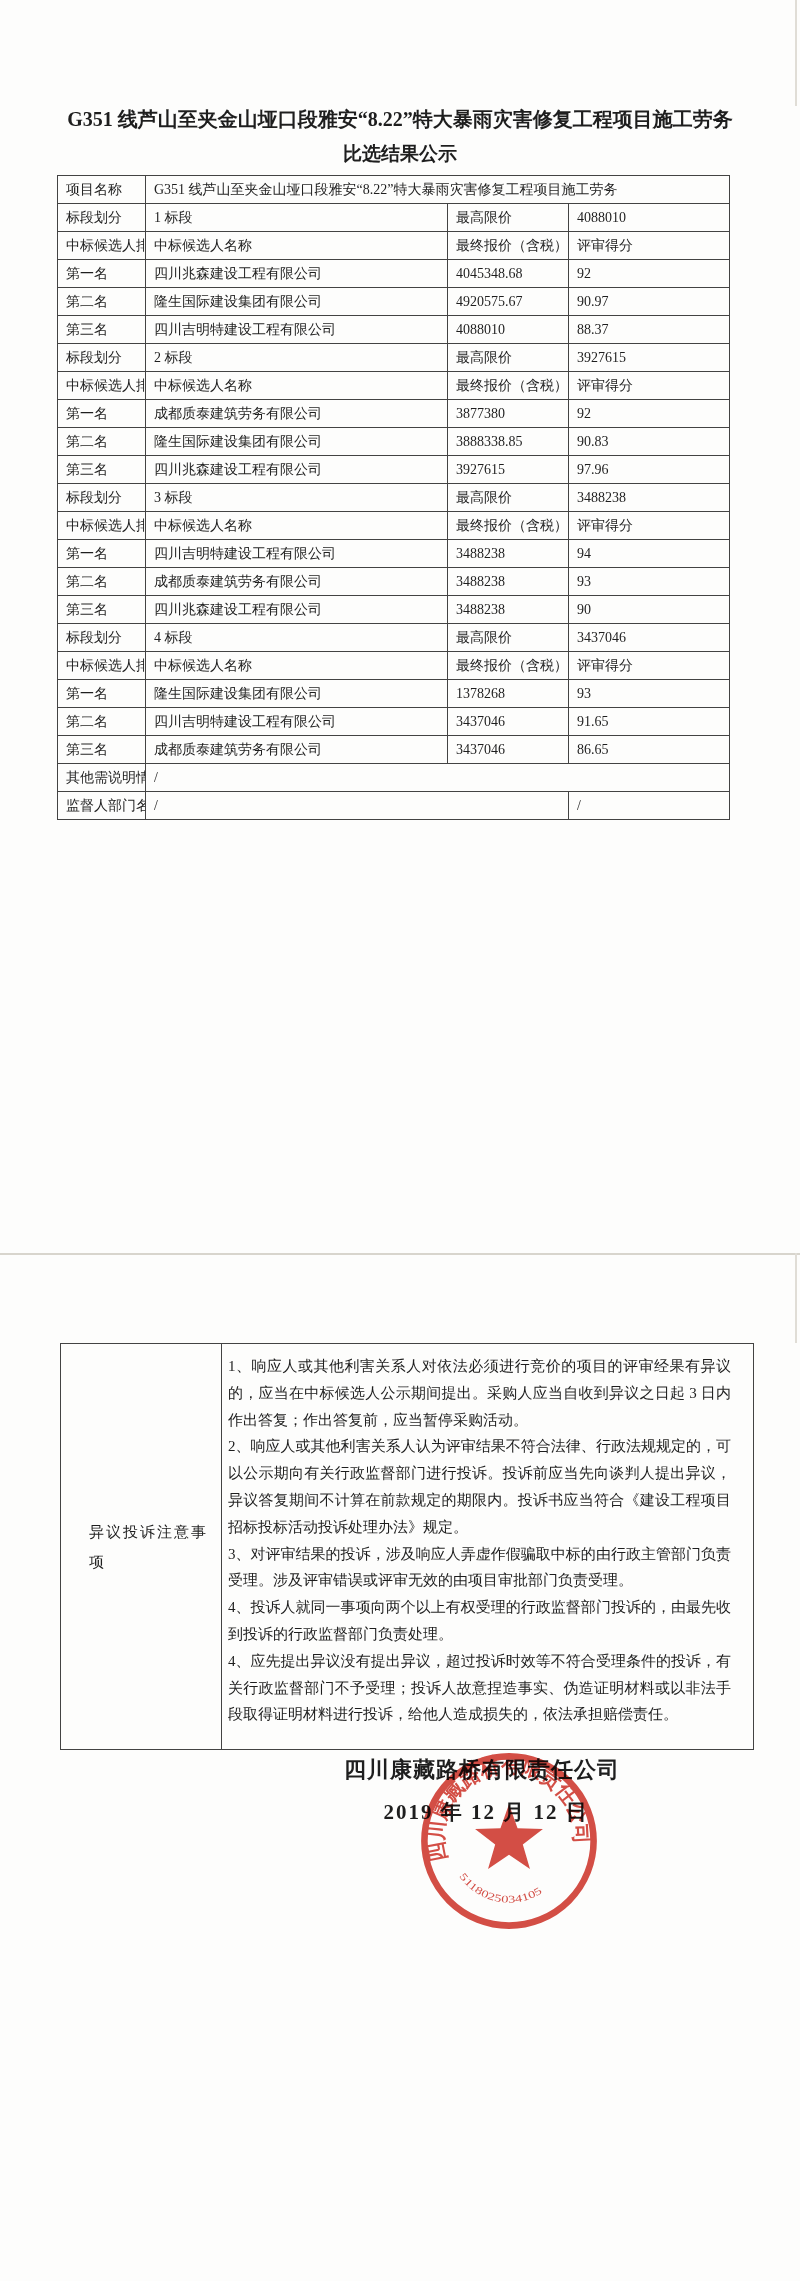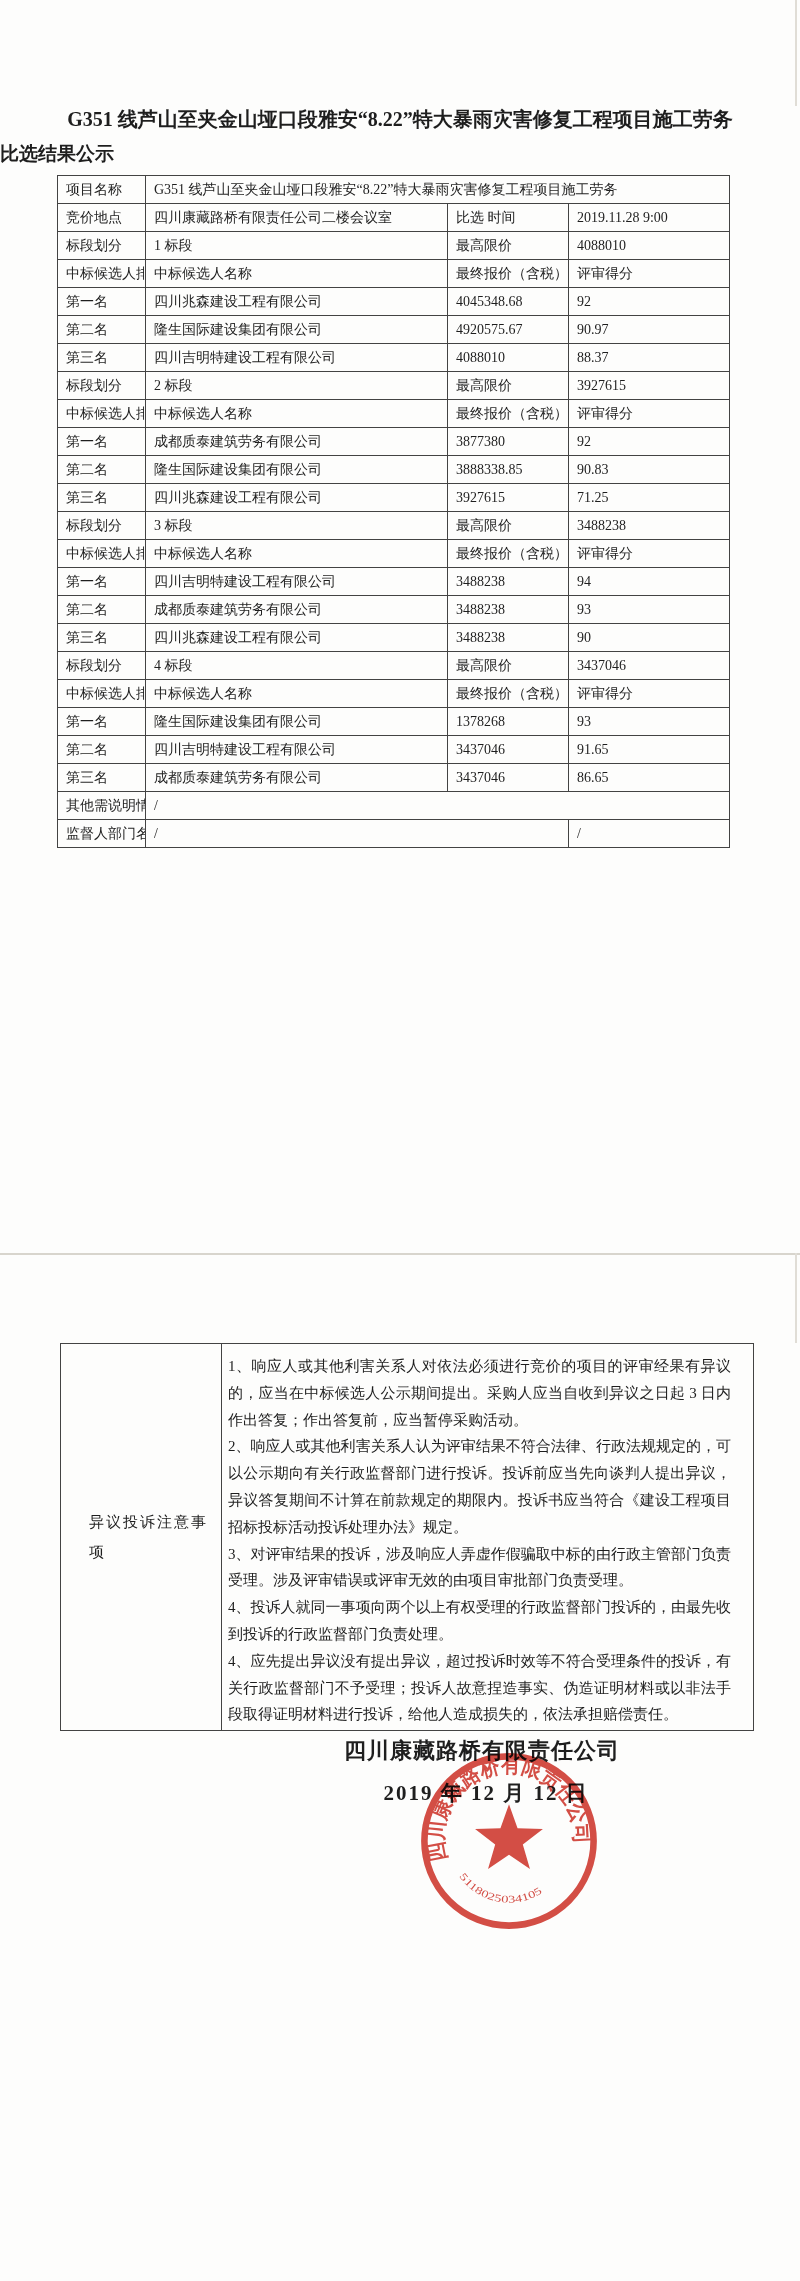--- a/index.html
+++ b/index.html
@@ -7,38 +7,38 @@
     width:800px;height:2281px;position:relative;background:#fdfdfc;
     font-family:"Liberation Serif","DejaVu Serif",serif;color:#1e1e1e;
   }
   .edge-right{position:absolute;top:0;right:3px;width:2px;height:2281px;background:#e0ddd6;}
   .page{position:relative;width:800px;background:#fdfdfc;}
   #page1{height:1147px;}
   .page-break{height:2px;background:#d8d5cd;}
   #page2{height:1132px;}
 
   .doc-title{font-size:20px;font-weight:bold;text-align:center;margin:106px 36px 0;line-height:27px;}
-  .doc-subtitle{font-size:19px;font-weight:bold;margin:8px 0 0;}
+  .doc-subtitle{font-size:19px;font-weight:bold;text-align:center;margin:8px 0 0;}
 
   table.bid{border-collapse:collapse;table-layout:fixed;width:672px;margin:8px 0 0 57px;}
   table.bid td{
     border:1px solid #434343;height:27px;font-size:14px;
     padding:0 4px 0 8px;overflow:hidden;white-space:nowrap;
   }
   td.center{text-align:left;padding:0 2px;}
   td.lbl{padding-left:8px;}
   .bold{font-weight:normal;}
 
   table.notice{border-collapse:collapse;table-layout:fixed;width:694px;margin:88px 0 0 60px;}
   table.notice td{border:1px solid #434343;vertical-align:middle;}
   td.notice-label{
     width:126px;font-size:15px;padding:6px 6px 6px 28px;
     letter-spacing:2px;line-height:30px;
   }
-  td.notice-body{padding:9px 22px 2px 6px;}
+  td.notice-body{padding:9px 22px 21px 6px;}
   td.notice-body p{margin:0;font-size:15px;line-height:26.8px;text-align:justify;}
 
   .sign-company{margin-top:5px;text-align:center;font-size:22px;font-weight:bold;transform:translateX(82px);letter-spacing:1px;}
   .sign-date{margin-top:13px;text-align:center;font-size:21px;font-weight:bold;transform:translateX(86px);letter-spacing:2px;}
 
   .stamp{
     position:absolute;left:415px;top:404px;width:188px;height:188px;
     opacity:.88;mix-blend-mode:multiply;pointer-events:none;
   }
 </style>
@@ -56,26 +56,20 @@
       <col style="width:88px">
         <col style="width:302px">
         <col style="width:121px">
         <col style="width:161px">
     </colgroup>
     <tbody>
       <tr>
         <td class="lbl">项目名称</td>
         <td colspan="3">G351 线芦山至夹金山垭口段雅安“8.22”特大暴雨灾害修复工程项目施工劳务</td>
       </tr>
-      <tr>
-        <td class="lbl">竞价地点</td>
-        <td>四川康藏路桥有限责任公司二楼会议室</td>
-        <td class="lbl">比选 时间</td>
-        <td>2019.11.28  9:00</td>
-      </tr>
     </tbody>
     <tbody id="section-rows">
         <tr>
           <td class="lbl bold">标段划分</td>
           <td class="bold">1 标段</td>
           <td class="center bold">最高限价</td>
           <td class="">4088010</td>
         </tr>
         <tr>
           <td class="lbl">中标候选人排名</td>
@@ -122,21 +116,21 @@
         <tr>
           <td class="lbl">第二名</td>
           <td class="">隆生国际建设集团有限公司</td>
           <td class="center">3888338.85</td>
           <td class="center">90.83</td>
         </tr>
         <tr>
           <td class="lbl">第三名</td>
           <td class="">四川兆森建设工程有限公司</td>
           <td class="center">3927615</td>
-          <td class="center">71.25</td>
+          <td class="center">97.96</td>
         </tr>
         <tr>
           <td class="lbl bold">标段划分</td>
           <td class="bold">3 标段</td>
           <td class="center bold">最高限价</td>
           <td class="center">3488238</td>
         </tr>
         <tr>
           <td class="lbl">中标候选人排名</td>
           <td class="">中标候选人名称</td>

